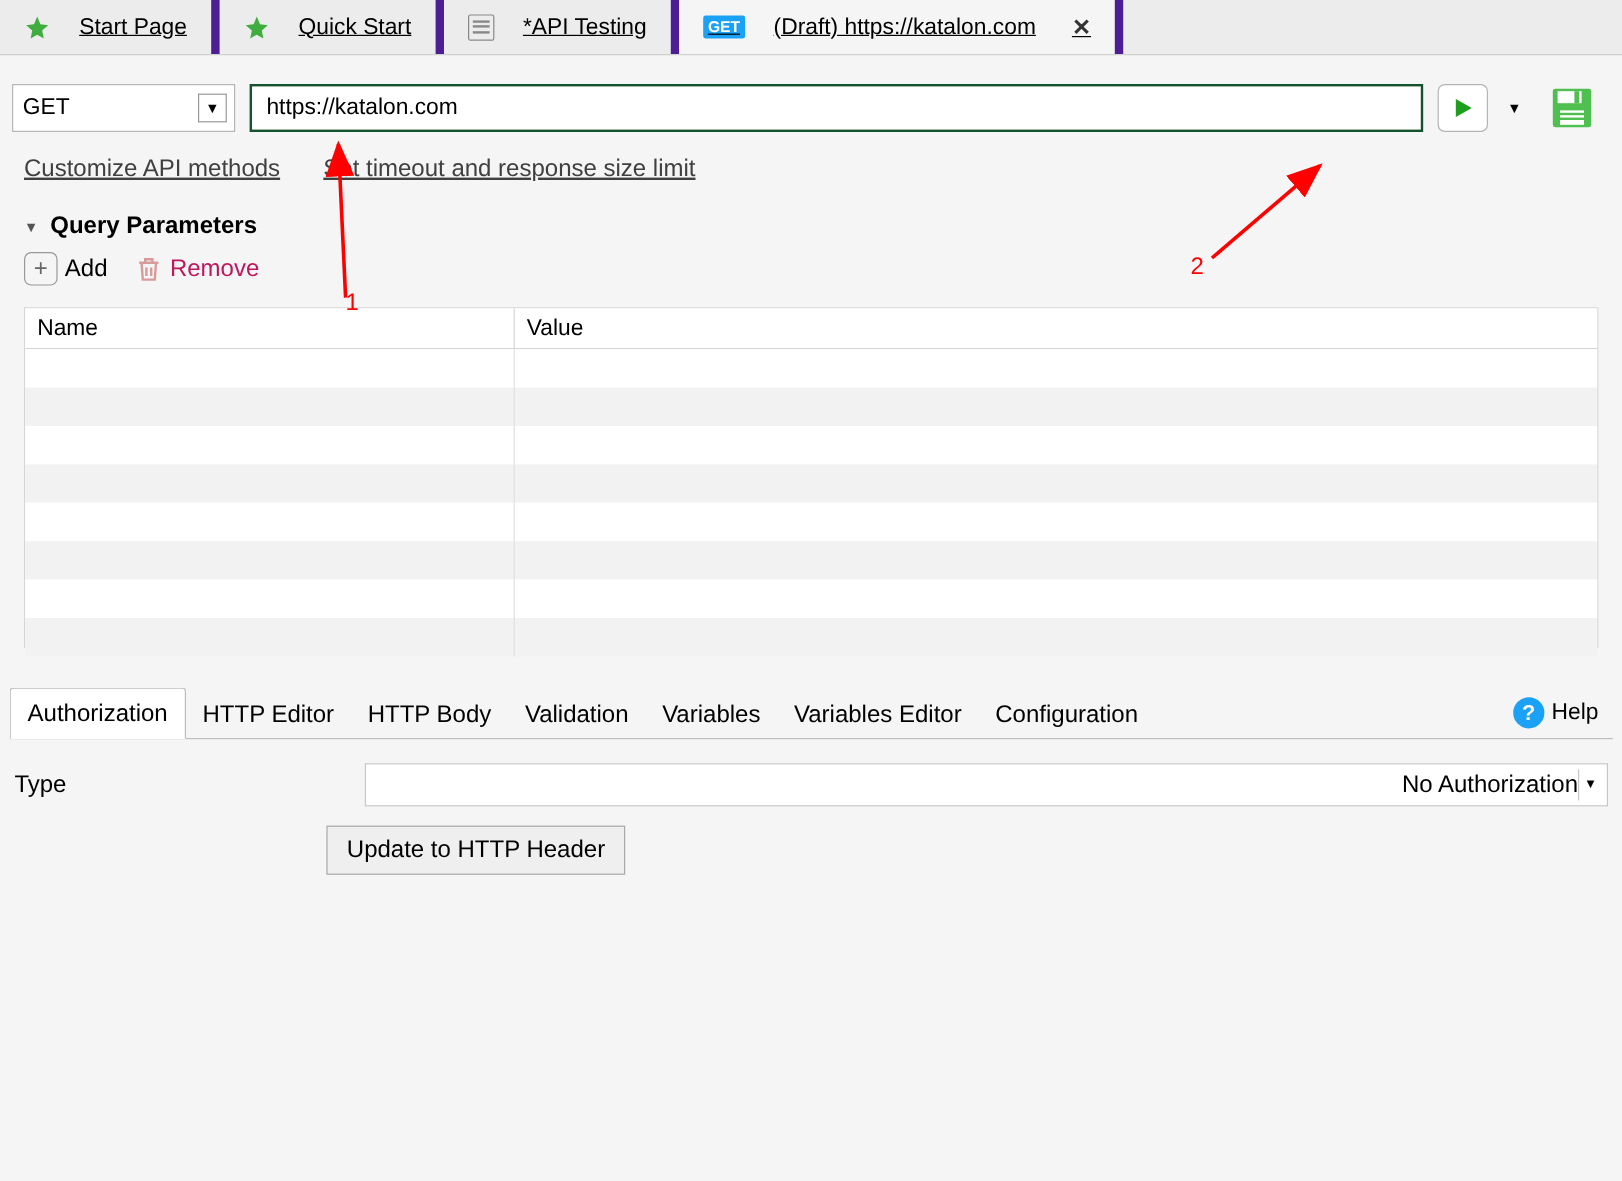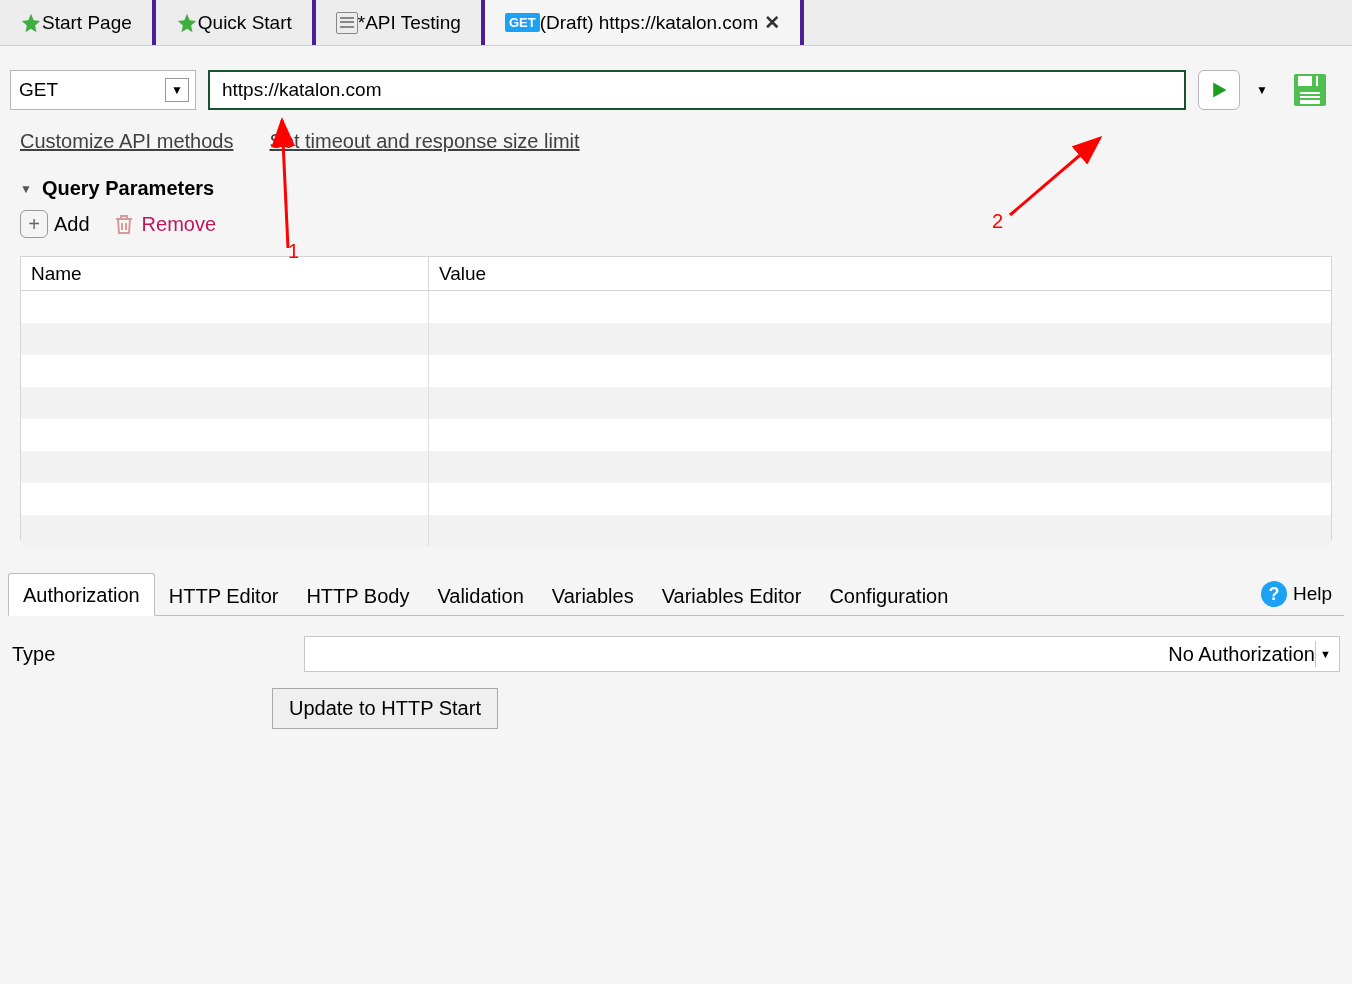--- a/index.html
+++ b/index.html
@@ -16,25 +16,26 @@
   
   .tabbar {
     display: flex;
     background: #ececec;
     height: 46px;
     border-bottom: 1px solid #d0d0d0;
   }
   .tab {
     display: flex;
     align-items: center;
-    gap: 0;
+    gap: 24px;
     padding: 0 20px;
     height: 100%;
     cursor: pointer;
-    border-right: 4px solid #4c1d95;
+    border-right: 7px solid #4c1d95;
+    text-decoration: underline;
   }
   .tab.active {
     background: #f5f5f5;
   }
   .tab .label { white-space: nowrap; }
   .star-icon {
     width: 22px; height: 22px;
     fill: #3fae3f;
   }
   .doc-icon {
@@ -464,21 +465,21 @@
 </div>
 
 <div class="auth-panel">
   <div class="auth-row">
     <div class="auth-label">Type</div>
     <div class="auth-select">
       <span>No Authorization</span>
       <span class="caret2">▼</span>
     </div>
   </div>
-  <button class="update-btn">Update to HTTP Start</button>
+  <button class="update-btn">Update to HTTP Header</button>
 </div>
 
 <svg class="annotation-layer" width="1352" height="984">
   <defs>
     <marker id="arrowhead" markerWidth="10" markerHeight="8" refX="9" refY="4" orient="auto">
       <polygon points="0 0, 10 4, 0 8" fill="#ff0000"></polygon>
     </marker>
   </defs>
 
   <line x1="288" y1="248" x2="282" y2="120" stroke="#ff0000" stroke-width="3" marker-end="url(#arrowhead)"></line>

